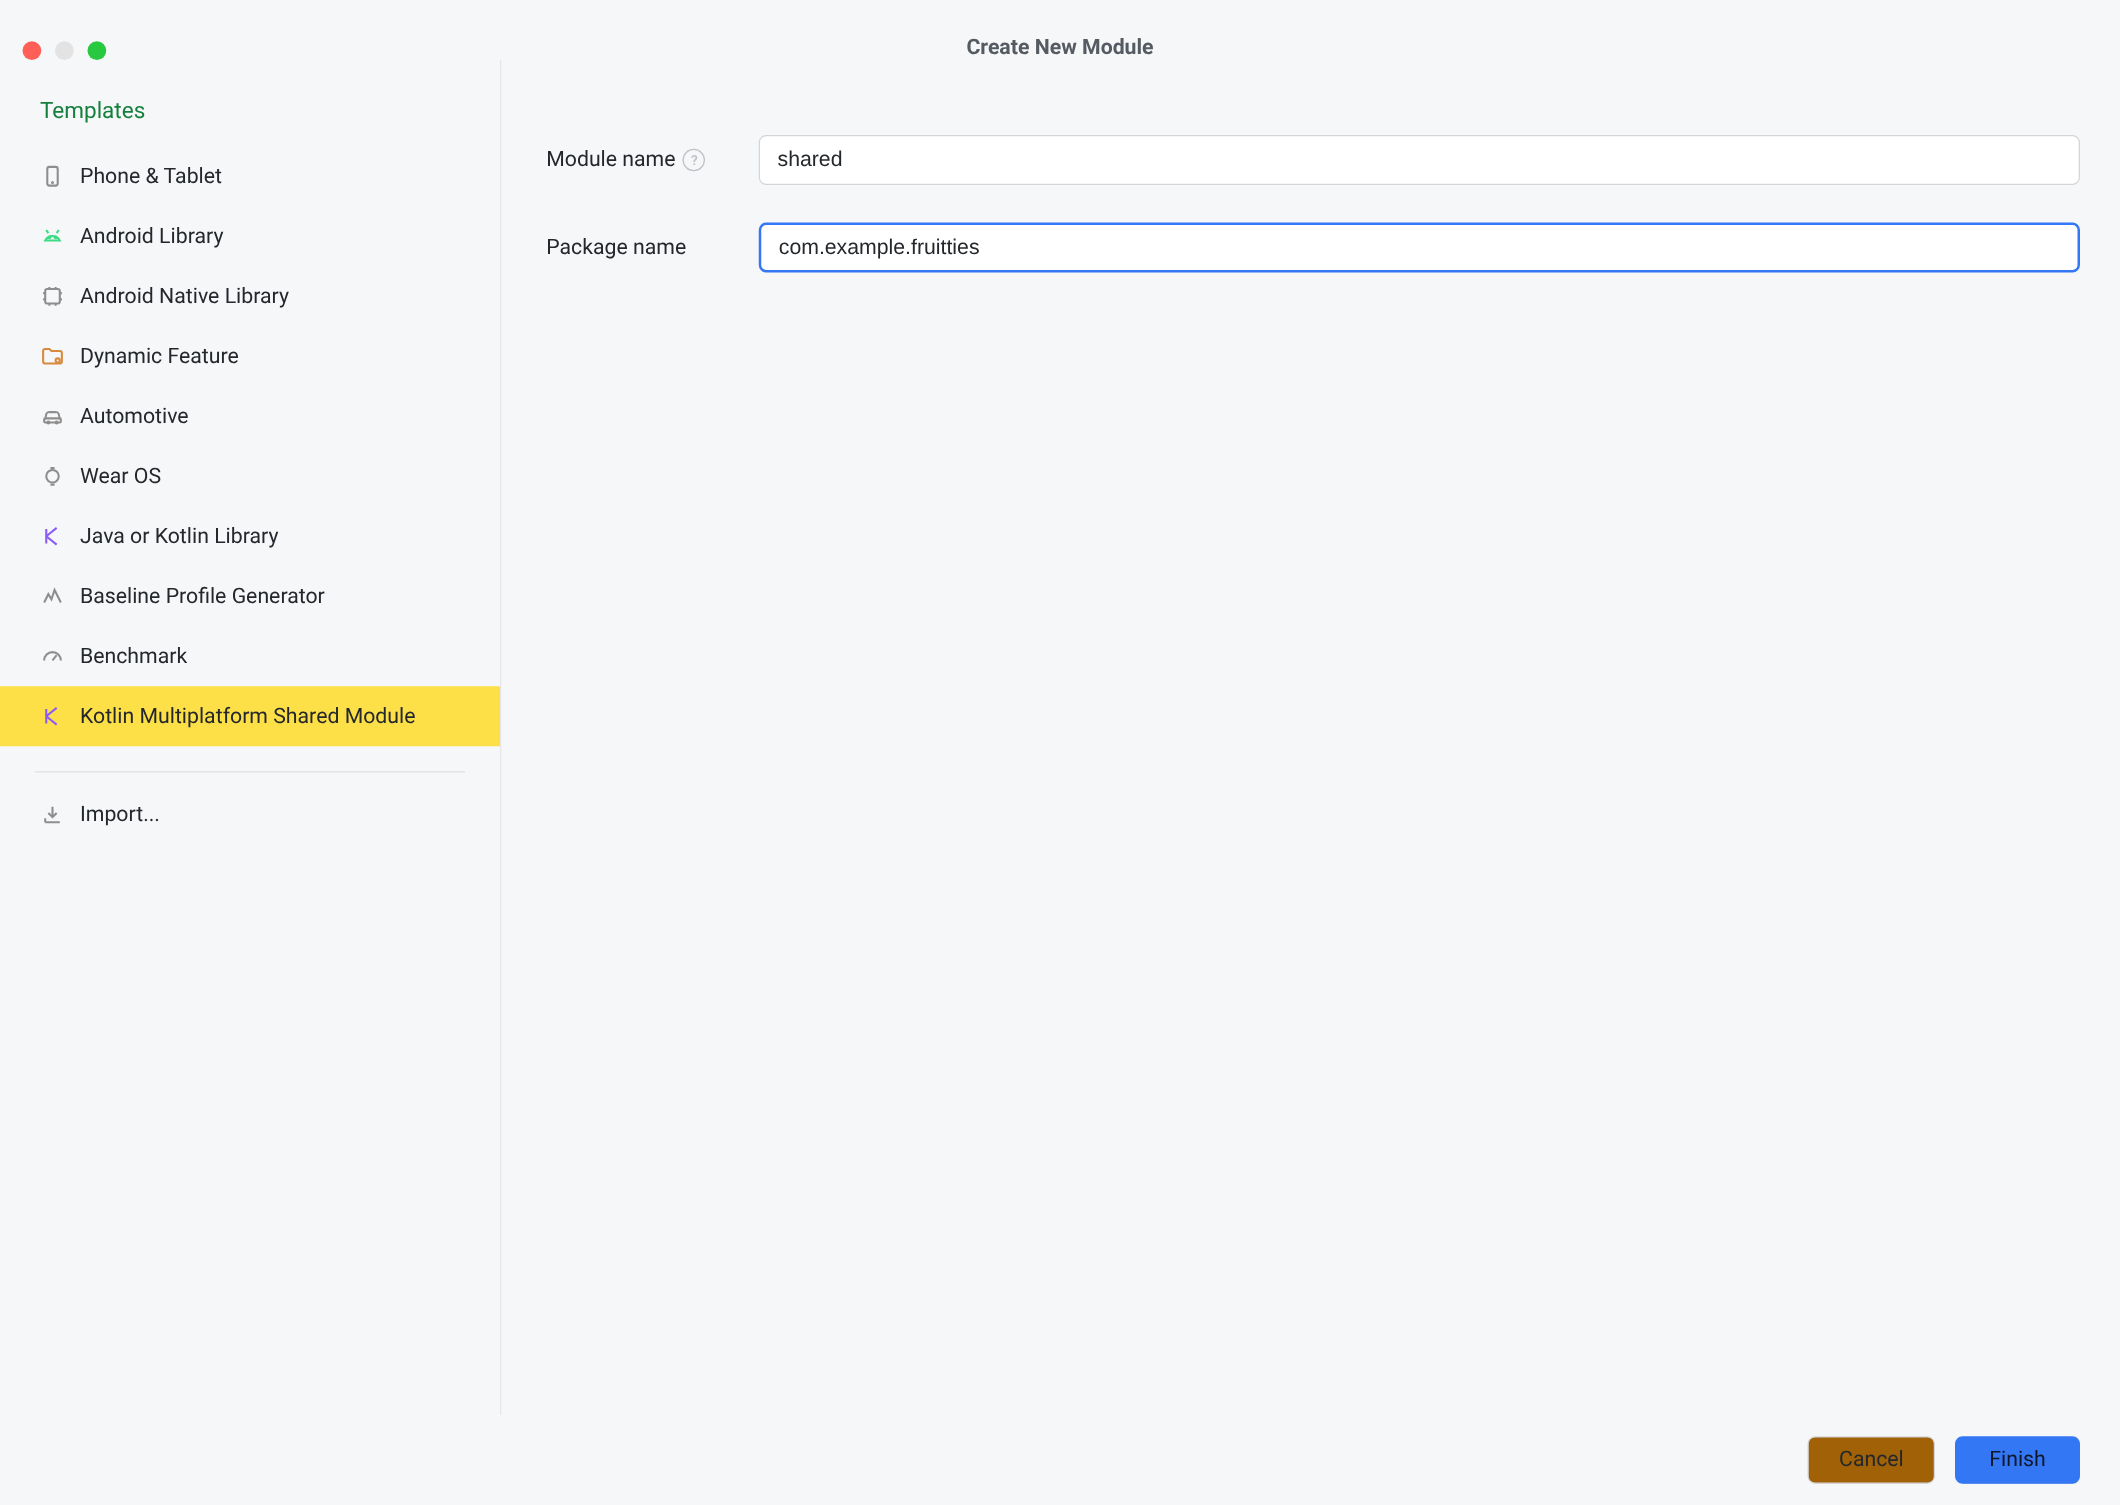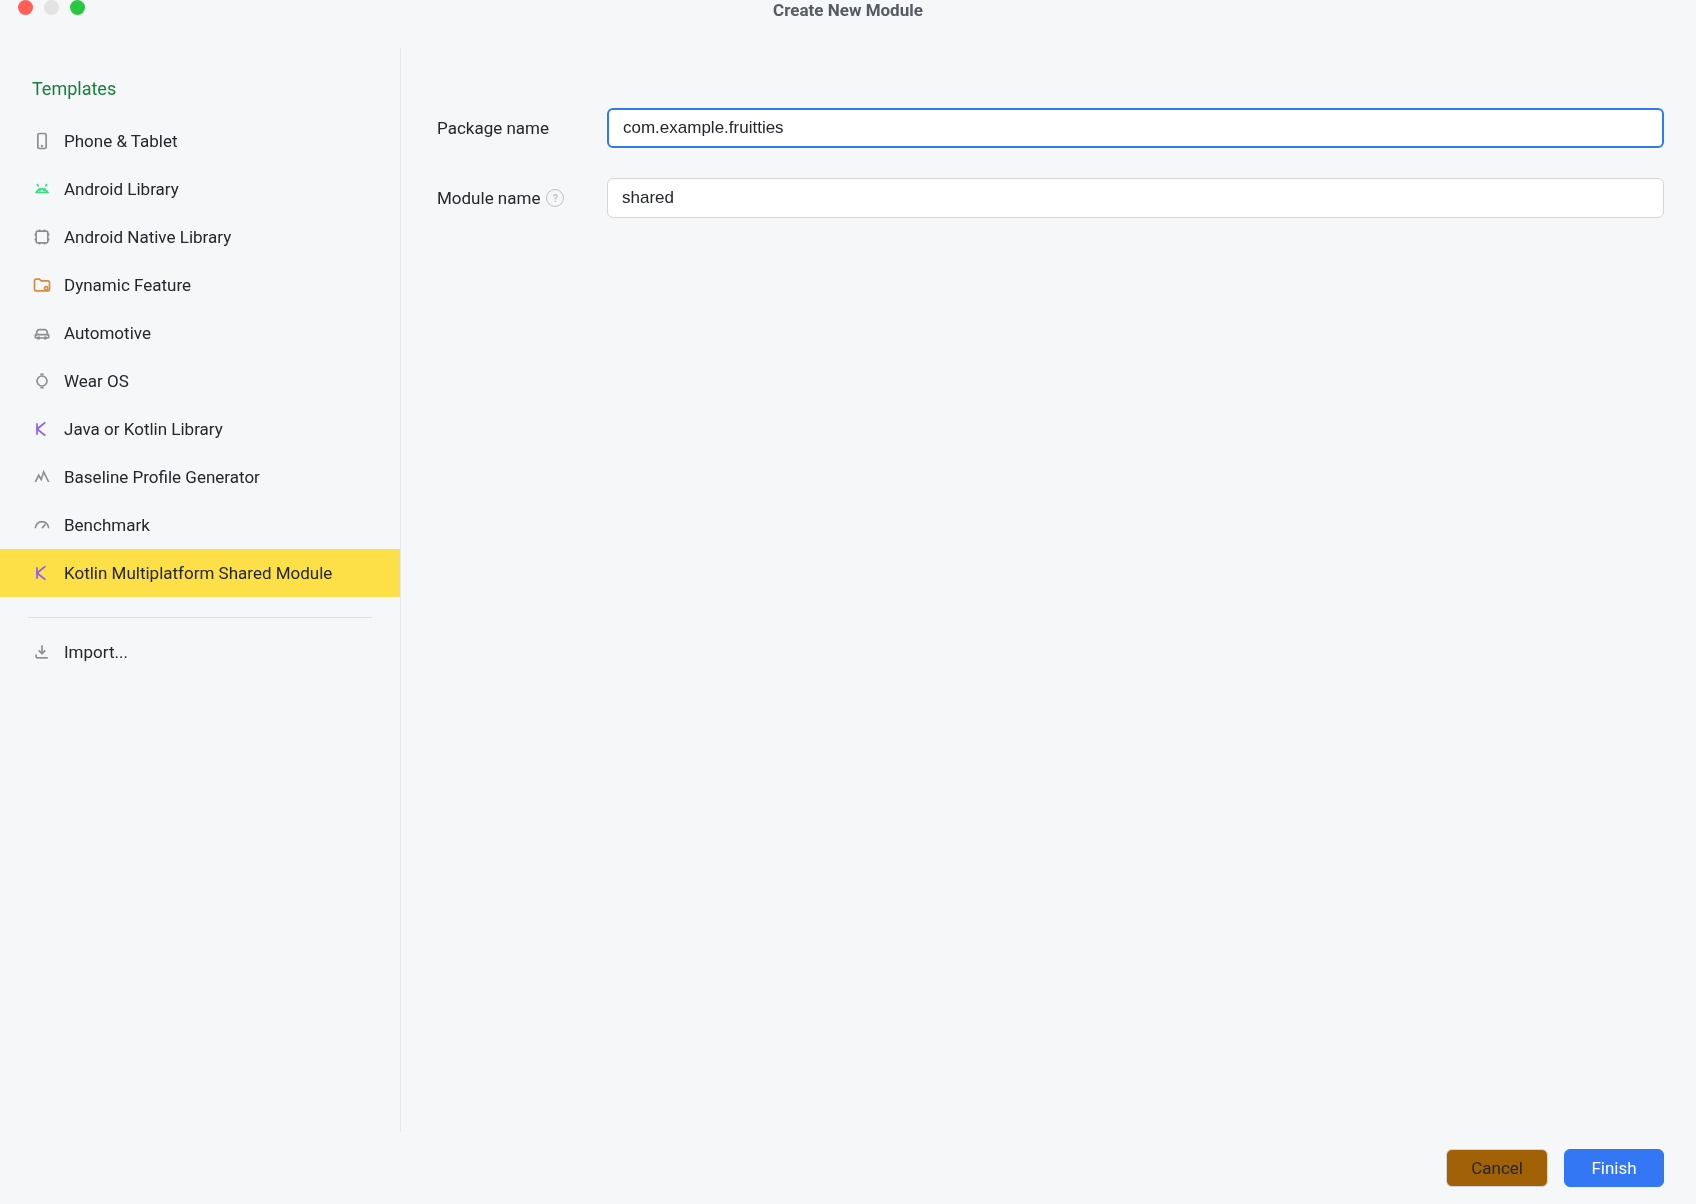--- a/index.html
+++ b/index.html
@@ -7,21 +7,21 @@
     body {
       font-family: -apple-system, BlinkMacSystemFont, "Segoe UI", Roboto, sans-serif;
       background: #f6f7f9;
       width: 1696px;
       height: 1204px;
       overflow: hidden;
       position: relative;
     }
     .titlebar {
       display: flex;
-      align-items: flex-start;
+      align-items: flex-end;
       height: 48px;
       padding: 0 18px;
       position: relative;
       text-decoration: underline;
     }
     .traffic-lights {
       display: flex;
       gap: 11px;
       align-items: center;
     }
@@ -151,21 +151,21 @@
       justify-content: center;
     }
     .btn-default {
       background: #a16207;
       border: 1px solid #d3d5da;
       color: #24272b;
     }
     .btn-primary {
       background: #3477f4;
       border: 1px solid #3477f4;
-      color: #ffffff;
+      color: #0f172a;
     }
   </style>
 </head>
 <body>
 
 <div class="titlebar">
   <div class="traffic-lights">
     <div class="traffic-light tl-red"></div>
     <div class="traffic-light tl-yellow"></div>
     <div class="traffic-light tl-green"></div>
@@ -295,30 +295,30 @@
           <span>Import...</span>
         </li>
       </ul>
   </div>
 
   <div class="form-divider"></div>
 
   <div class="form-area">
     <div class="form-row">
       <div class="form-label">
-        <span>Package name</span>
-      </div>
-      <input class="text-input focused" type="text" value="com.example.fruitties" style="">
-    </div>
-    <div class="form-row">
-      <div class="form-label">
         <span>Module name</span>
         <span class="help-circle">?</span>
       </div>
       <input class="text-input" type="text" value="shared" style="">
     </div>
+    <div class="form-row">
+      <div class="form-label">
+        <span>Package name</span>
+      </div>
+      <input class="text-input focused" type="text" value="com.example.fruitties" style="">
+    </div>
   </div>
 </div>
 
 <div class="footer">
   <div class="btn btn-default">Cancel</div>
   <div class="btn btn-primary">Finish</div>
 </div>
 
 </body></html>

